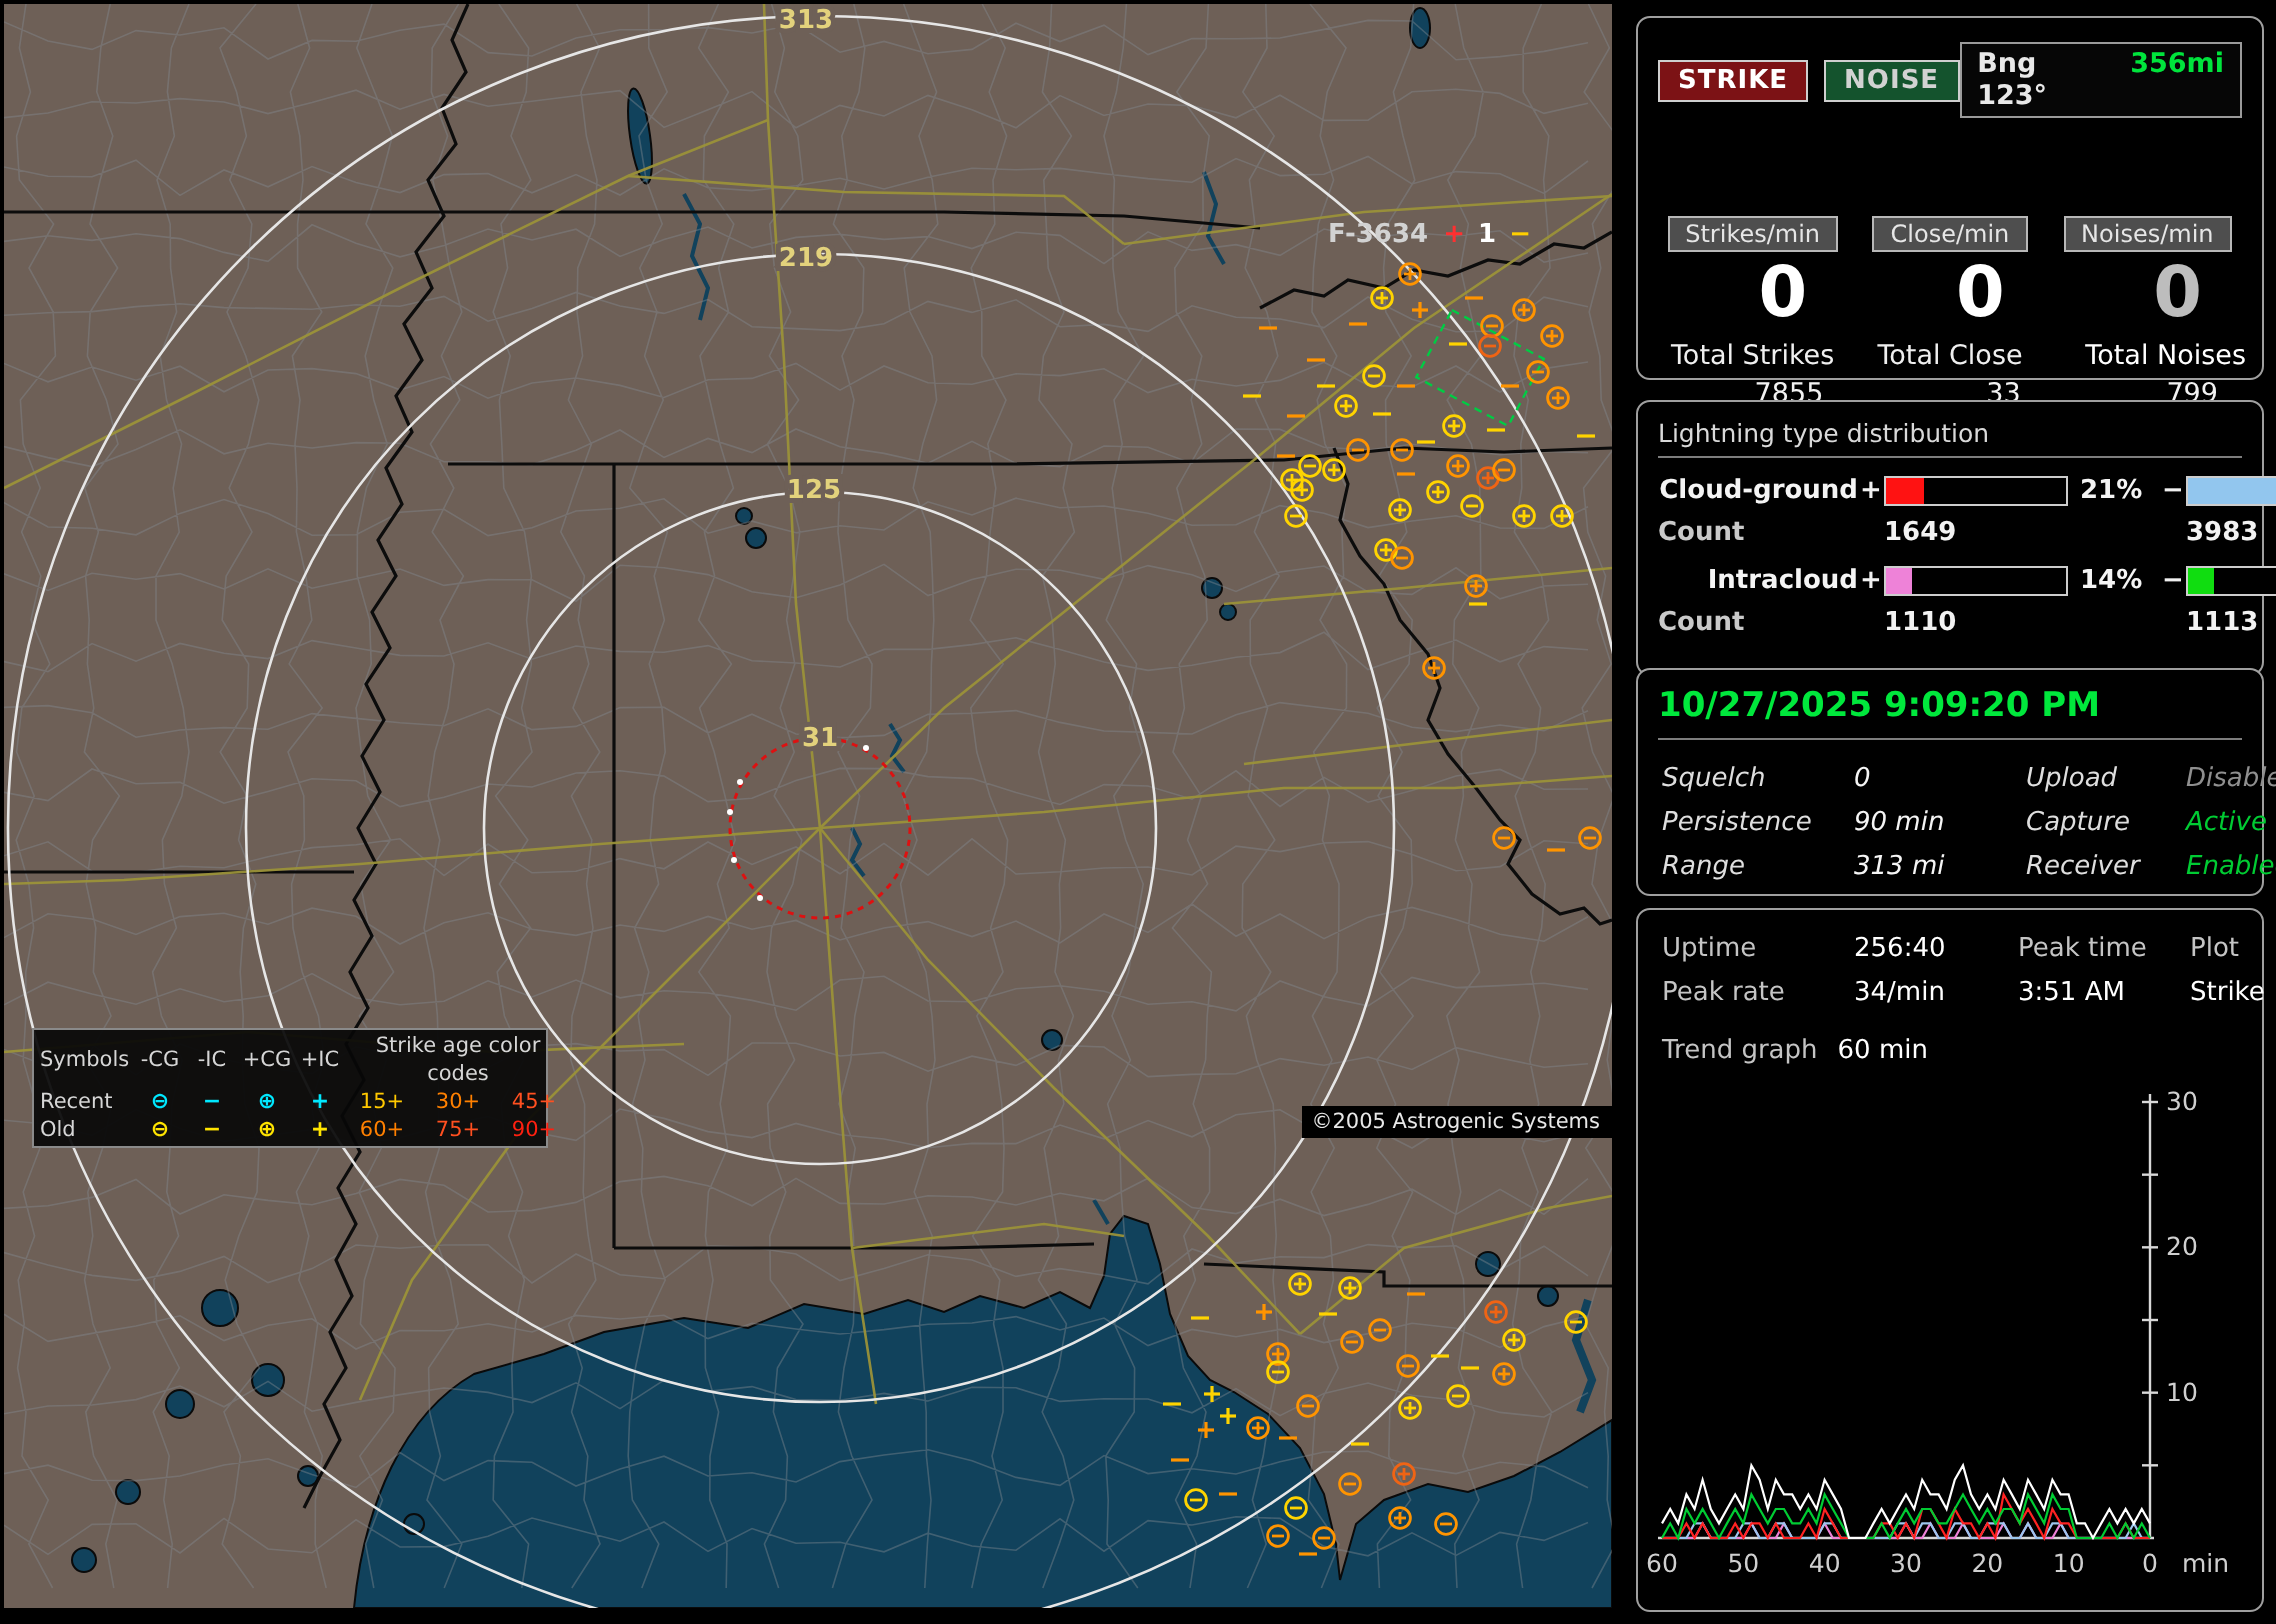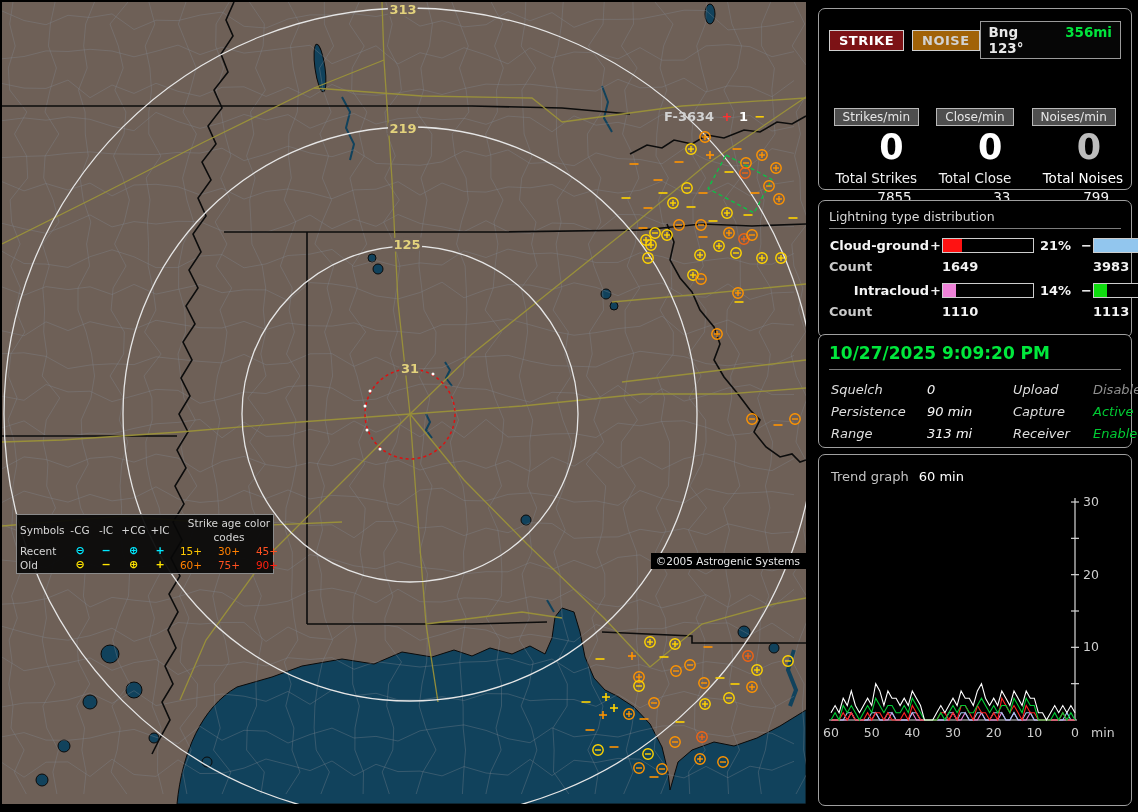--- a/index.html
+++ b/index.html
@@ -20,21 +20,21 @@
   
   .panel{position:absolute;left:818px;width:314px;background:#000;border:1px solid #9f9f9f;
          border-radius:7px;color:#e8e8e8;box-sizing:border-box;}
   #p1{top:8px;height:182px;}
   #p2{top:200px;height:138px;}
   #p3{top:334px;height:114px;}
   #p4{top:454px;height:352px;}
   .btn-row{display:flex;align-items:center;margin:12px 10px 0 10px;}
   .btn{font-weight:bold;font-size:13px;padding:2px 9px;border:1px solid #cfcfcf;letter-spacing:.5px;}
   .btn-strike{background:#7c1215;color:#fff;}
-  .btn-noise{background:#a16207;color:#d2d2d2;margin-left:8px;}
+  .btn-noise{background:#14532d;color:#d2d2d2;margin-left:8px;}
   .bng-box{margin-left:auto;border:1px solid #9a9a9a;background:#060606;padding:2px 8px;
            font-weight:bold;font-size:13.5px;display:flex;gap:14px;}
   .bng-rng{color:#00e43c;}
   .cnt-grid{display:grid;grid-template-columns:1fr 1fr 1fr;margin:18px 8px 0 8px;}
   .cnt-col{display:flex;flex-direction:column;align-items:stretch;}
   .chip{background:#4e4e4e;border:1px solid #b8b8b8;color:#e6e6e6;font-size:12px;
         padding:1px 8px;align-self:center;margin-top:31px;}
   .bigzero{font-size:35px;font-weight:bold;color:#fff;text-align:right;padding-right:22px;line-height:42px;}
   .bigzero.dim{color:#bdbdbd;}
   .tot-label{font-size:13.5px;color:#efefef;text-align:center;margin-top:2px;}
@@ -479,20 +479,31 @@
       <span class="val val-on">Active</span>
 
       <span class="lab">Range</span>
       <span class="val">313 mi</span>
       <span class="lab">Receiver</span>
       <span class="val val-on">Enabled</span>
     </div>
   </div>
 
   <div class="panel" id="p4">
+    <div class="ss-grid">
+      <span class="lab">Uptime</span>
+      <span class="val">256:40</span>
+      <span class="lab">Peak time</span>
+      <span class="lab">Plot</span>
+
+      <span class="lab">Peak rate</span>
+      <span class="val">34/min</span>
+      <span class="val">3:51 AM</span>
+      <span class="val">Strike</span>
+    </div>
     <div class="trend-row">
       <span class="lab">Trend graph</span>
       <span class="val">60 min</span>
     </div>
     <svg id="trend-svg" width="306" height="266" viewBox="0 0 306 266">
         <line x1="252" y1="10" x2="252" y2="232" stroke="#d8d8d8" stroke-width="1.2"></line>
         <line x1="6" y1="232" x2="254" y2="232" stroke="#d8d8d8" stroke-width="1.2"></line>
         <line x1="248" y1="195.66666666666666" x2="256" y2="195.66666666666666" stroke="#d8d8d8" stroke-width="1.2"></line>
         <line x1="248" y1="123" x2="256" y2="123" stroke="#d8d8d8" stroke-width="1.2"></line>
         <line x1="248" y1="50.33333333333334" x2="256" y2="50.33333333333334" stroke="#d8d8d8" stroke-width="1.2"></line>

